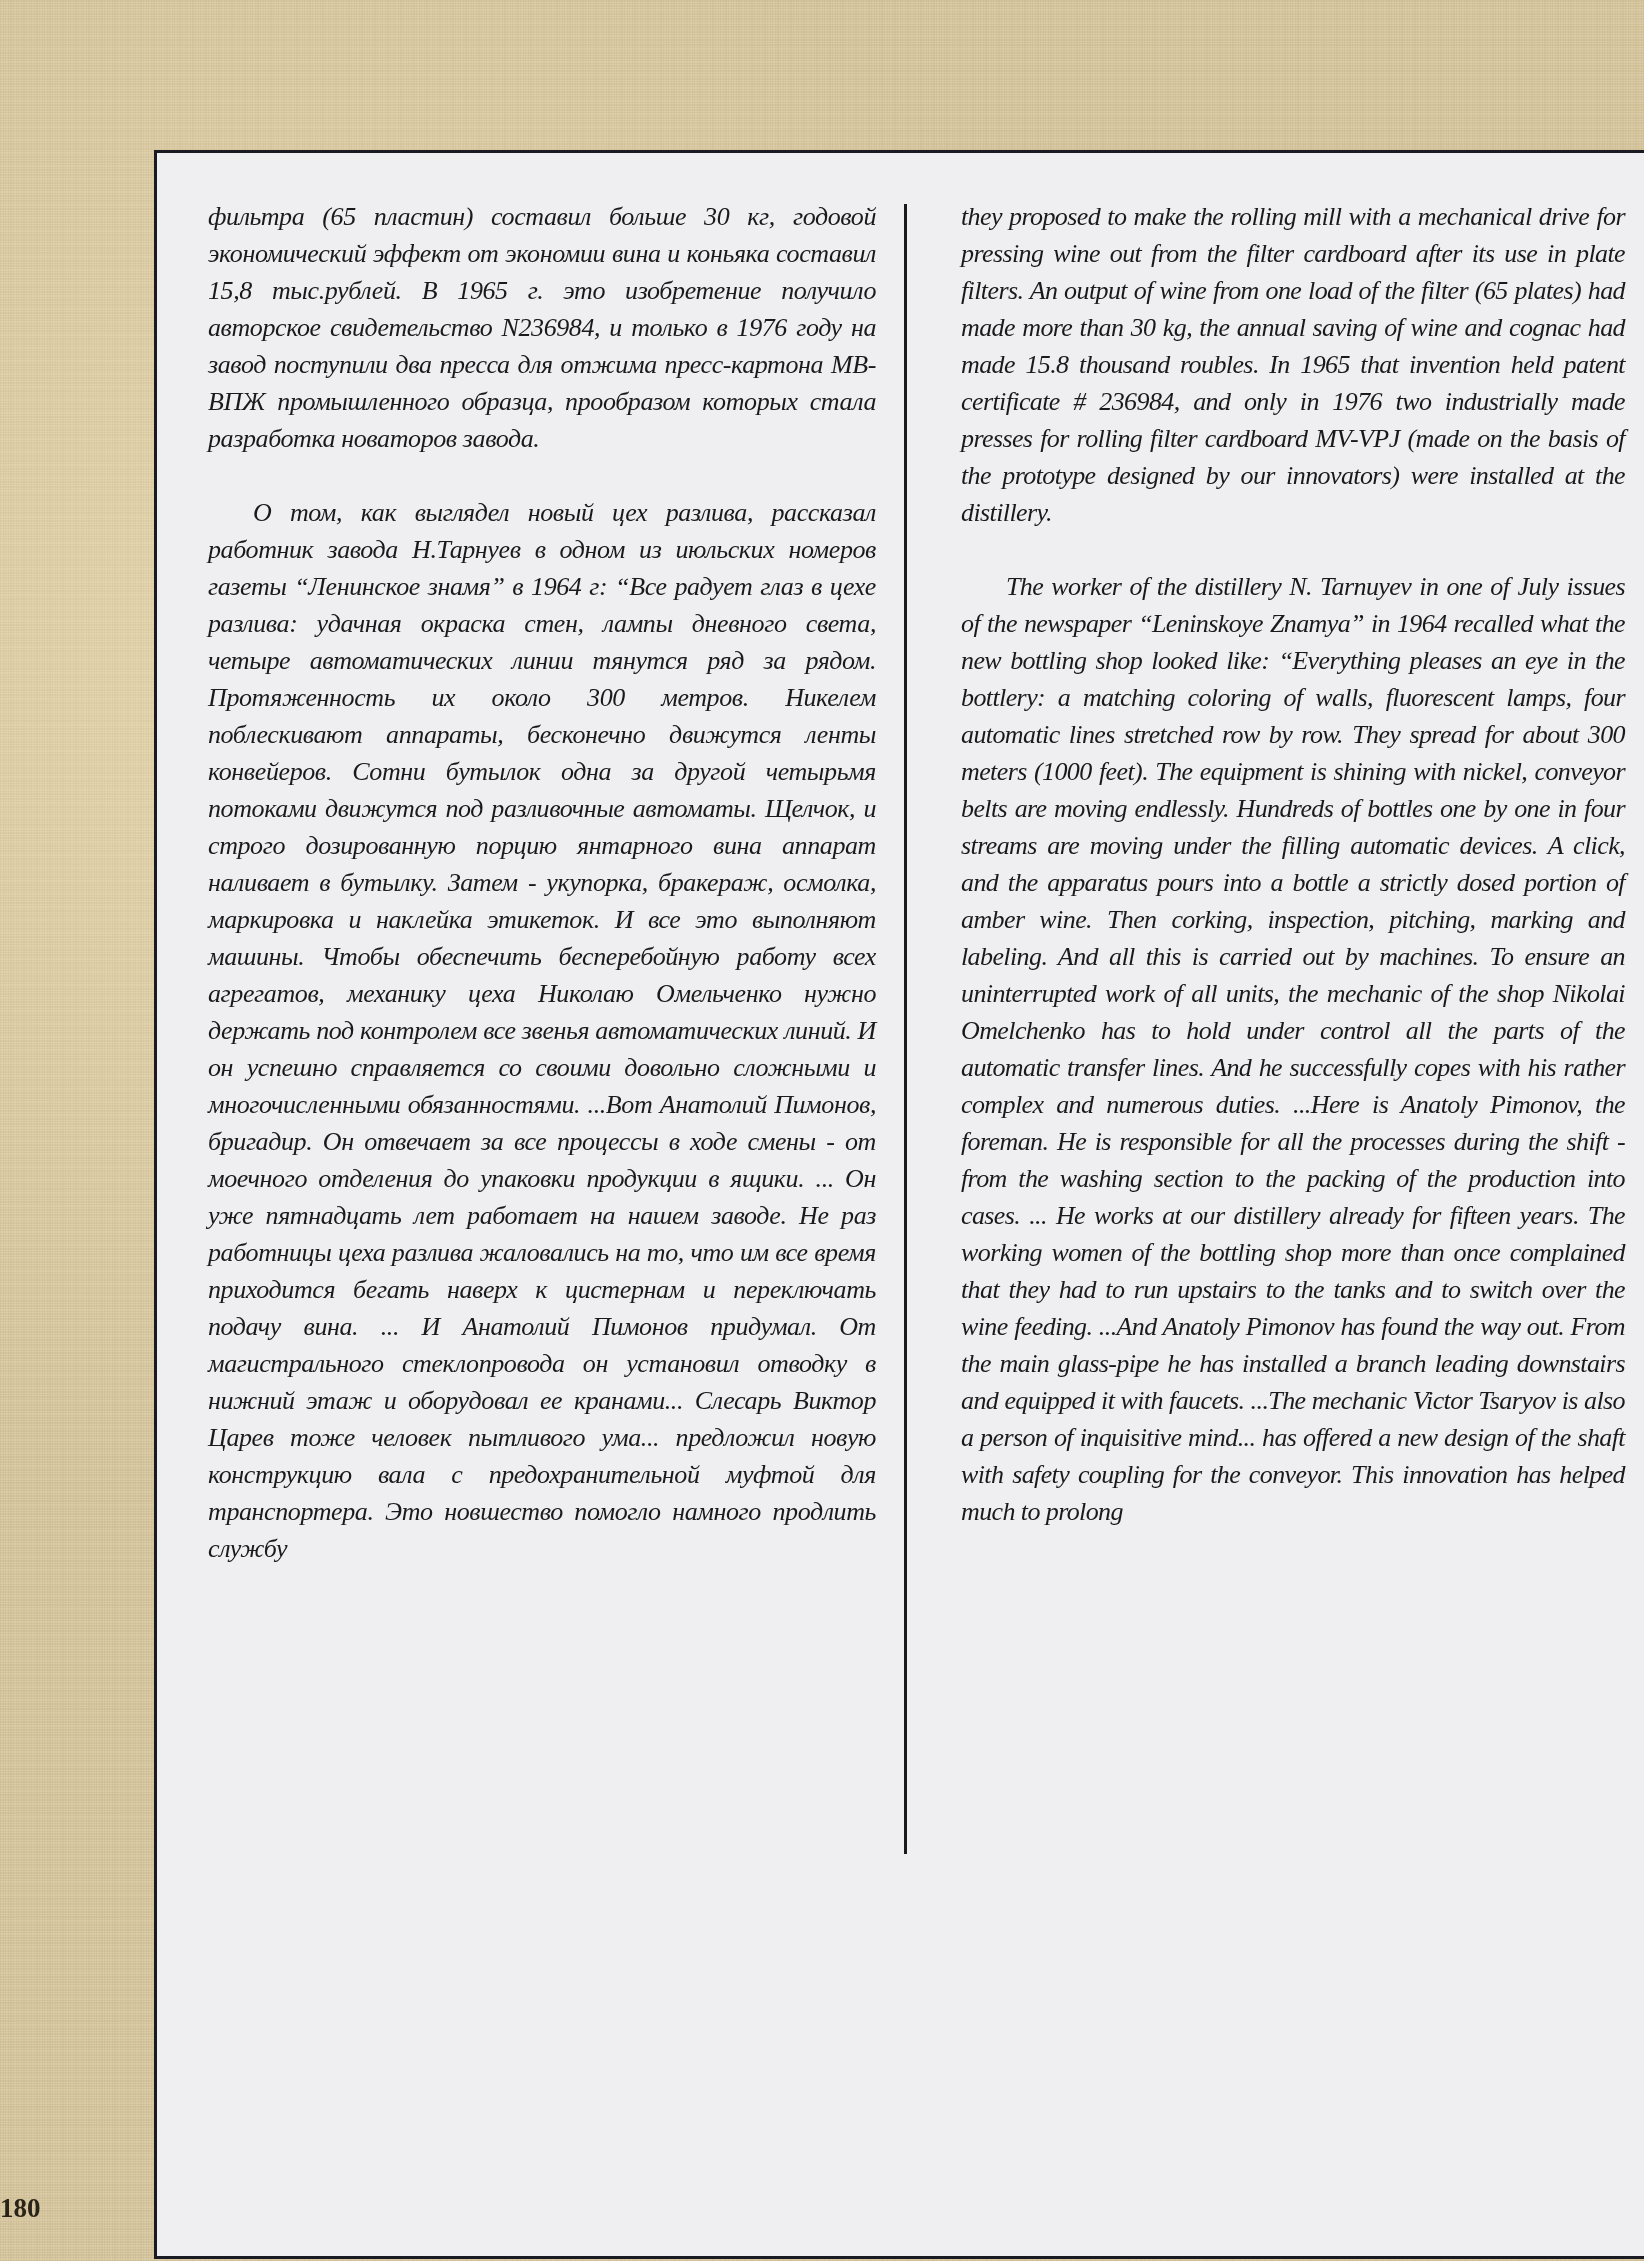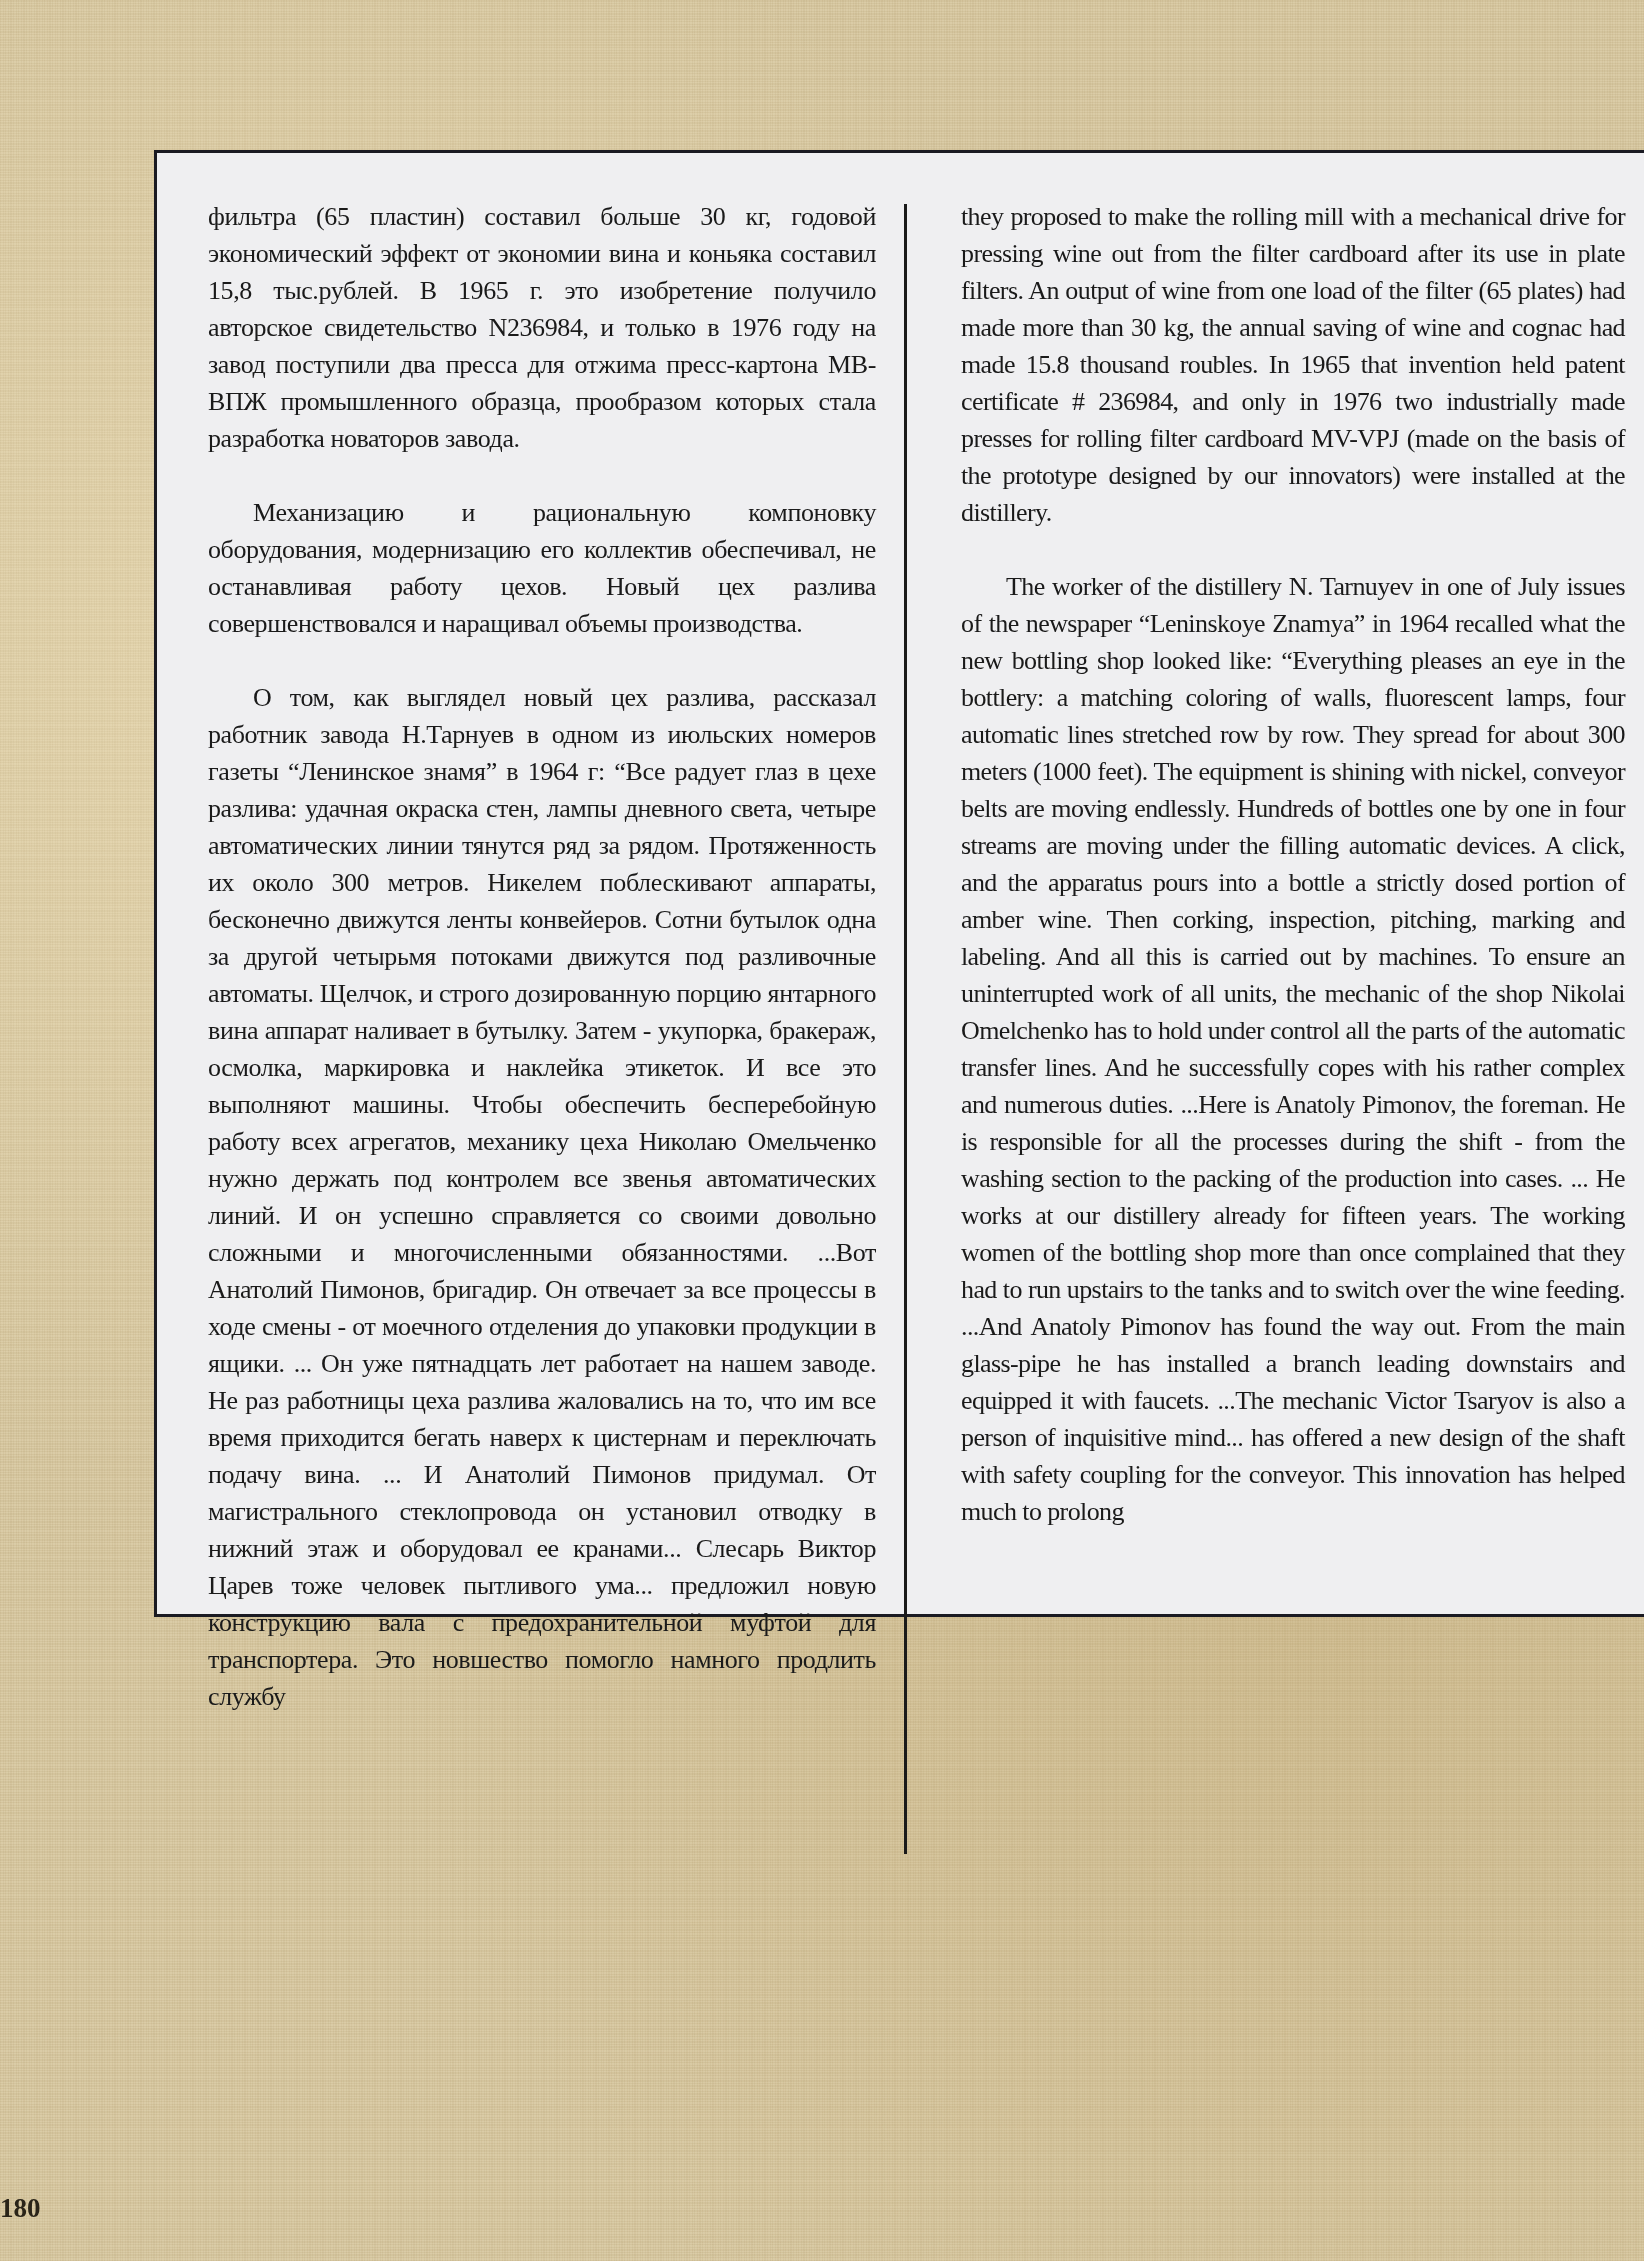--- a/index.html
+++ b/index.html
@@ -18,26 +18,27 @@
       repeating-linear-gradient(0deg, rgba(120,100,60,0.06) 0 1.3px, rgba(255,255,255,0.04) 1.3px 2.6px),
       repeating-linear-gradient(90deg, rgba(120,100,60,0.05) 0 1.3px, rgba(255,255,255,0.03) 1.3px 2.6px);
     font-family: "Liberation Serif", "DejaVu Serif", serif;
     color: #1a1a1a;
   }
   .panel {
     position: absolute;
     left: 154px;
     top: 150px;
     width: 1490px;
-    height: 1467px;
+    height: 2109px;
     background: #efeff1;
     border-top: 3.2px solid #1a1a22;
     border-left: 3.2px solid #1a1a22;
     border-bottom: 3.2px solid #1a1a22;
     box-sizing: border-box;
+    font-style: italic;
   }
   .column {
     position: absolute;
     top: 45px;
     font-size: 26px;
     line-height: 37px;
     text-align: justify;
     hyphens: manual;
   }
   .column.left {
@@ -81,21 +82,20 @@
     font-family: "Liberation Serif", "DejaVu Serif", serif;
   }
 </style>
 </head>
 <body>
 
 <div class="panel">
 
   <div class="column left">
     <p>фильтра (65 пластин) составил больше 30 кг, годовой экономический эффект от экономии вина и коньяка составил 15,8 тыс.рублей. В 1965 г. это изобретение получило авторское свидетельство N236984, и только в 1976 году на завод поступили два пресса для отжима пресс-картона МВ-ВПЖ промышленного образца, прообразом которых стала разработка новаторов завода.</p>
-    <p>Механизацию и рациональную компоновку оборудования, модернизацию его коллектив обе­спечивал, не останавливая работу цехов. Новый цех разлива совершенствовался и наращивал объемы производства.</p>
     <p>О том, как выглядел новый цех разлива, рассказал работник завода Н.Тарнуев в одном из июльских номеров газеты “Ленинское знамя” в 1964 г: “Все радует глаз в цехе разлива: удачная окраска стен, лампы дневного света, четыре автоматических линии тянутся ряд за рядом. Протяженность их около 300 метров. Никелем поблескивают аппараты, бесконечно движутся ленты конвейеров. Сотни бутылок одна за другой четырьмя потоками движутся под разливочные автоматы. Щелчок, и строго дозированную порцию янтарного вина аппарат наливает в бутылку. Затем - укупорка, бракераж, осмолка, маркировка и наклейка этикеток. И все это выполняют машины. Чтобы обеспечить бесперебойную работу всех агрегатов, механику цеха Николаю Омельченко нужно держать под контролем все звенья автоматических линий. И он успешно справляется со своими довольно сложными и многочисленными обязанностями. ...Вот Анатолий Пимонов, бригадир. Он отвечает за все процессы в ходе смены - от моечного отделения до упаковки продукции в ящики. ... Он уже пятнадцать лет работает на нашем заводе. Не раз работницы цеха разлива жаловались на то, что им все время приходится бегать наверх к цистернам и переключать подачу вина. ... И Анатолий Пимонов придумал. От магистрального стеклопровода он установил отводку в нижний этаж и оборудовал ее кранами... Слесарь Виктор Царев тоже человек пытливого ума... предложил новую конструкцию вала с пре­дохранительной муфтой для транспортера. Это новшество помогло намного продлить службу</p>
   </div>
 
   <div class="divider"></div>
 
   <div class="column right">
     <p>they proposed to make the rolling mill with a mechanical drive for pressing wine out from the filter cardboard after its use in plate filters. An output of wine from one load of the filter (65 plates) had made more than 30 kg, the annual saving of wine and cognac had made 15.8 thousand roubles. In 1965 that invention held patent certificate # 236984, and only in 1976 two industrially made presses for rolling filter cardboard MV-VPJ (made on the basis of the prototype designed by our innovators) were installed at the distillery.</p>
     <p class="gap-lg">The worker of the distillery N. Tarnuyev in one of July issues of the newspaper “Leninskoye Znamya” in 1964 recalled what the new bottling shop looked like: “Everything pleases an eye in the bottlery: a matching coloring of walls, fluorescent lamps, four automatic lines stretched row by row. They spread for about 300 meters (1000 feet). The equipment is shining with nickel, conveyor belts are moving endlessly. Hundreds of bottles one by one in four streams are moving under the filling automatic devices. A click, and the apparatus pours into a bottle a strictly dosed portion of amber wine. Then corking, inspection, pitching, marking and labeling. And all this is carried out by machines. To ensure an uninterrupted work of all units, the mechanic of the shop Nikolai Omelchenko has to hold under control all the parts of the automatic transfer lines. And he successfully copes with his rather complex and numerous duties. ...Here is Anatoly Pimonov, the foreman. He is responsible for all the processes during the shift - from the washing section to the packing of the production into cases. ... He works at our distillery already for fifteen years. The working women of the bottling shop more than once complained that they had to run upstairs to the tanks and to switch over the wine feeding. ...And Anatoly Pimonov has found the way out. From the main glass-pipe he has installed a branch leading downstairs and equipped it with faucets. ...The mechanic Victor Tsaryov is also a person of inquisitive mind... has offered a new design of the shaft with safety coupling for the conveyor. This innovation has helped much to prolong</p>
   </div>
 

